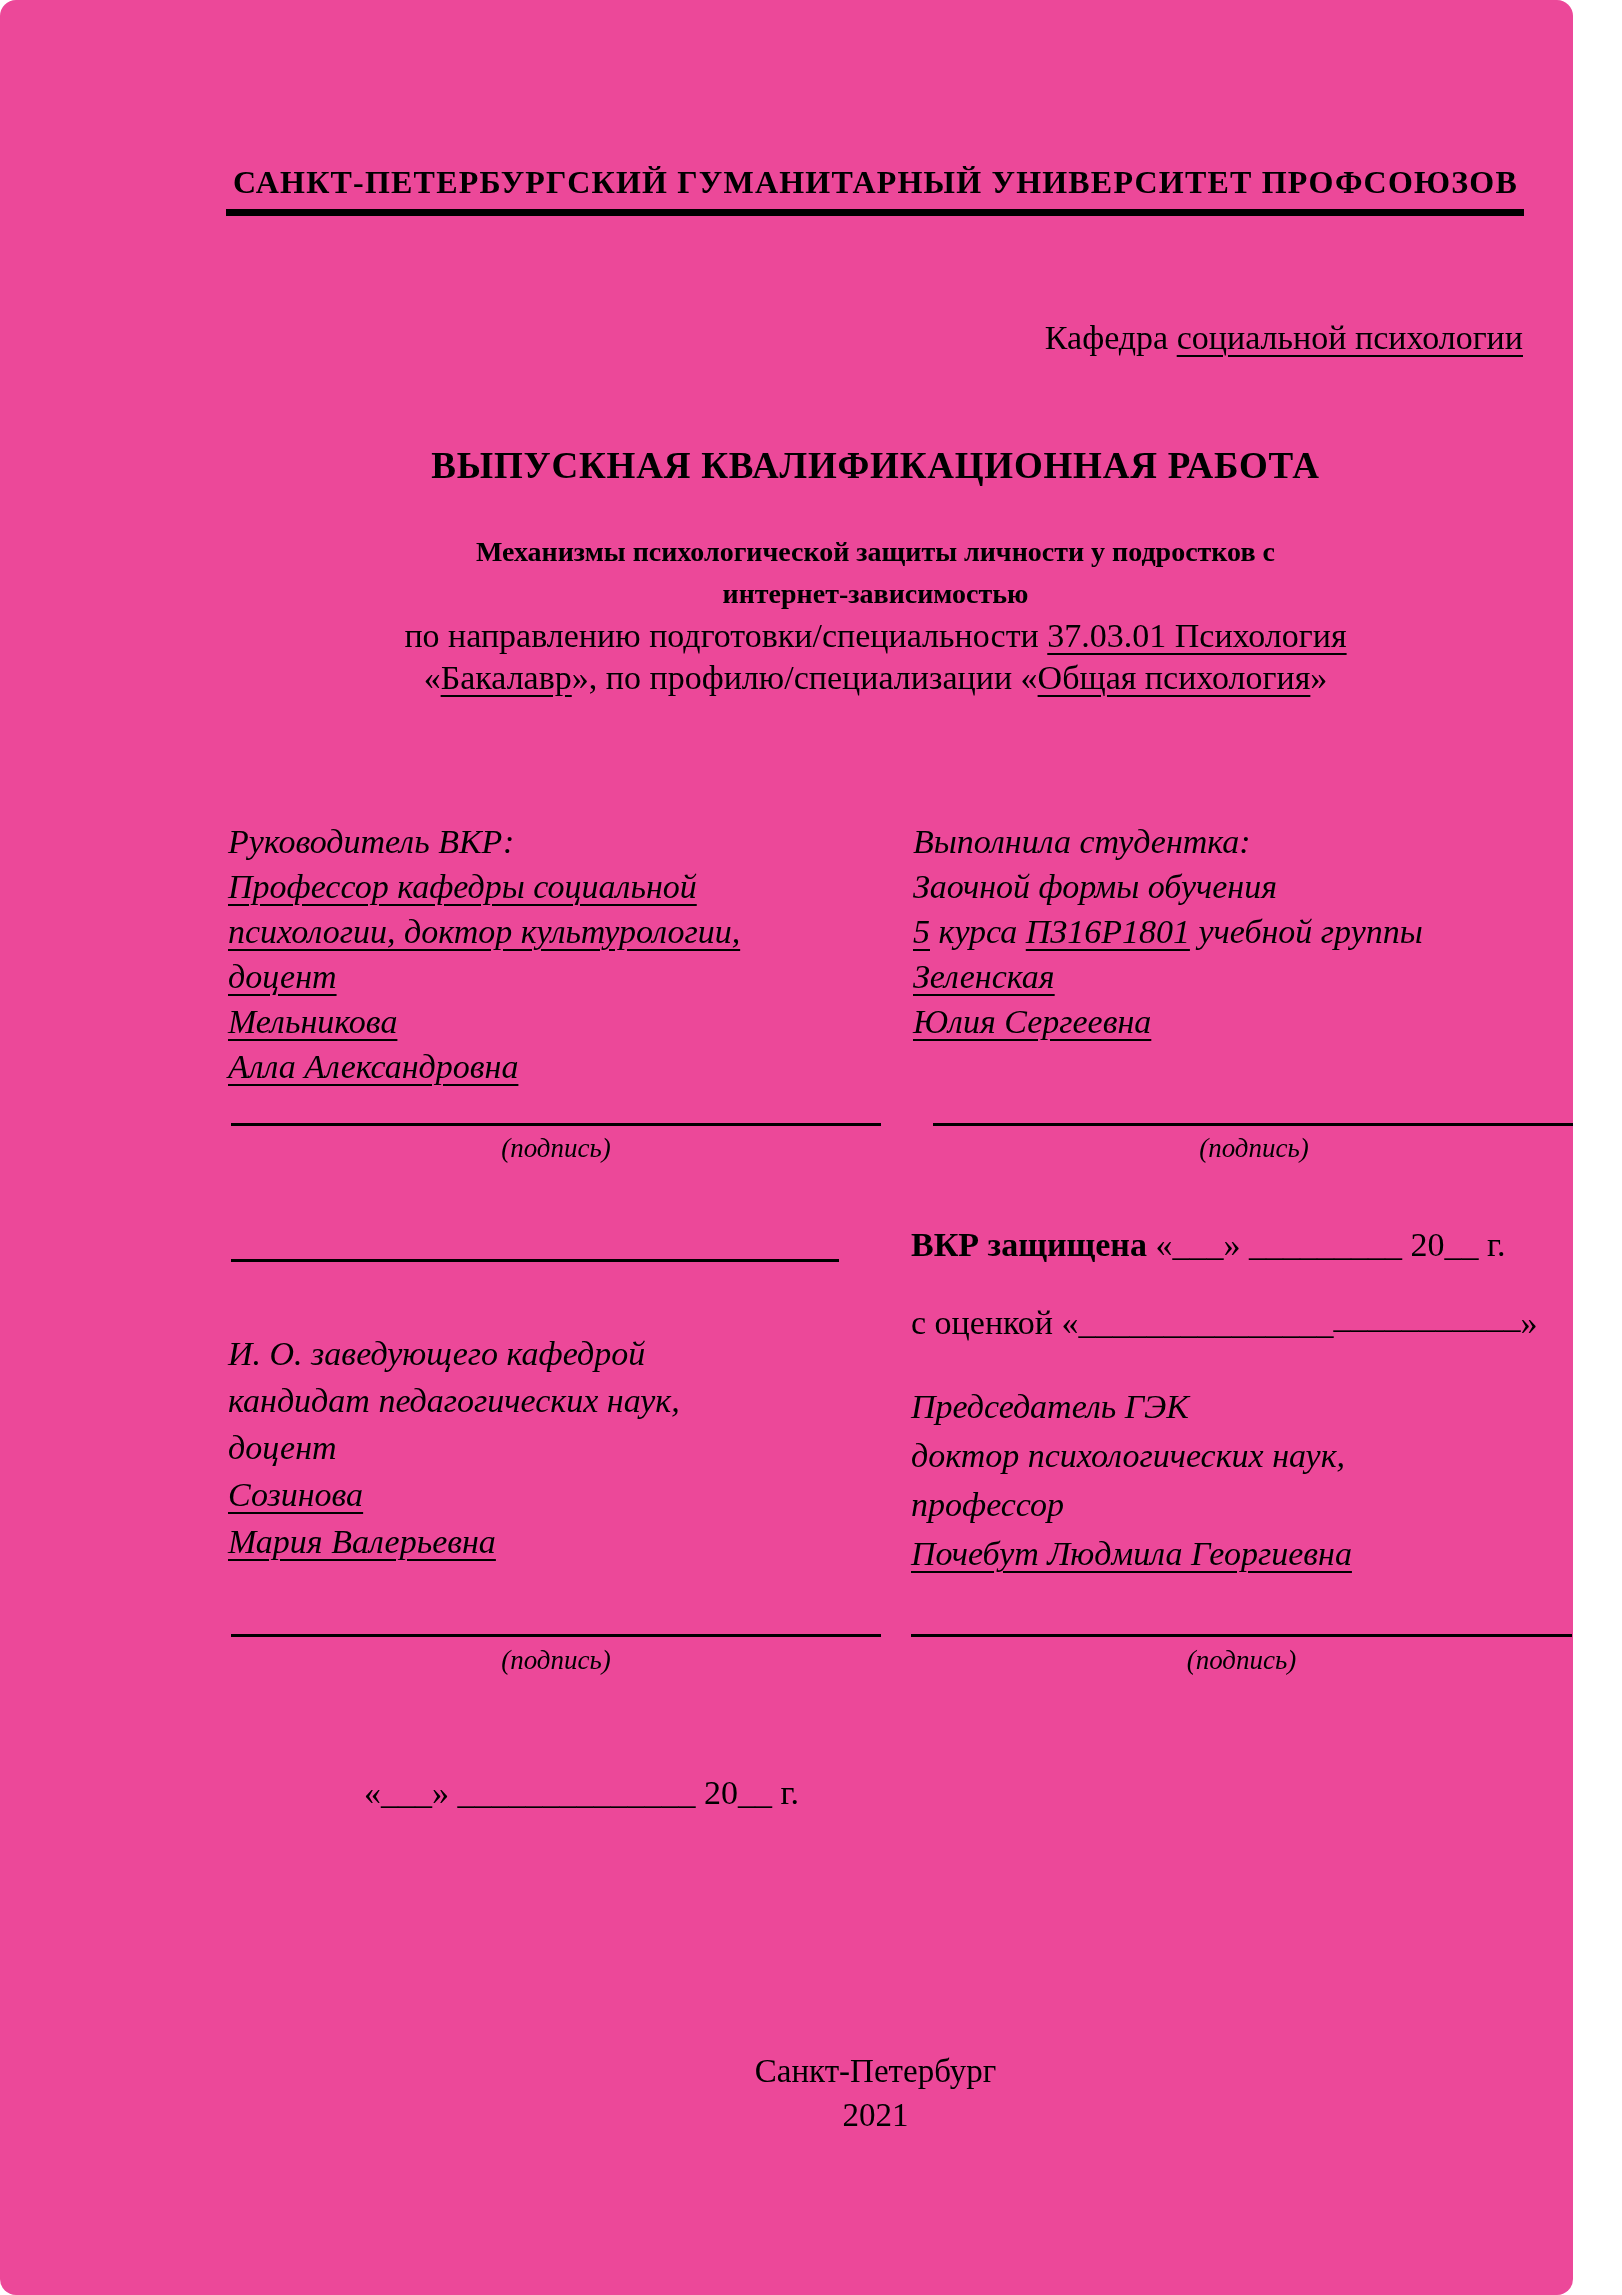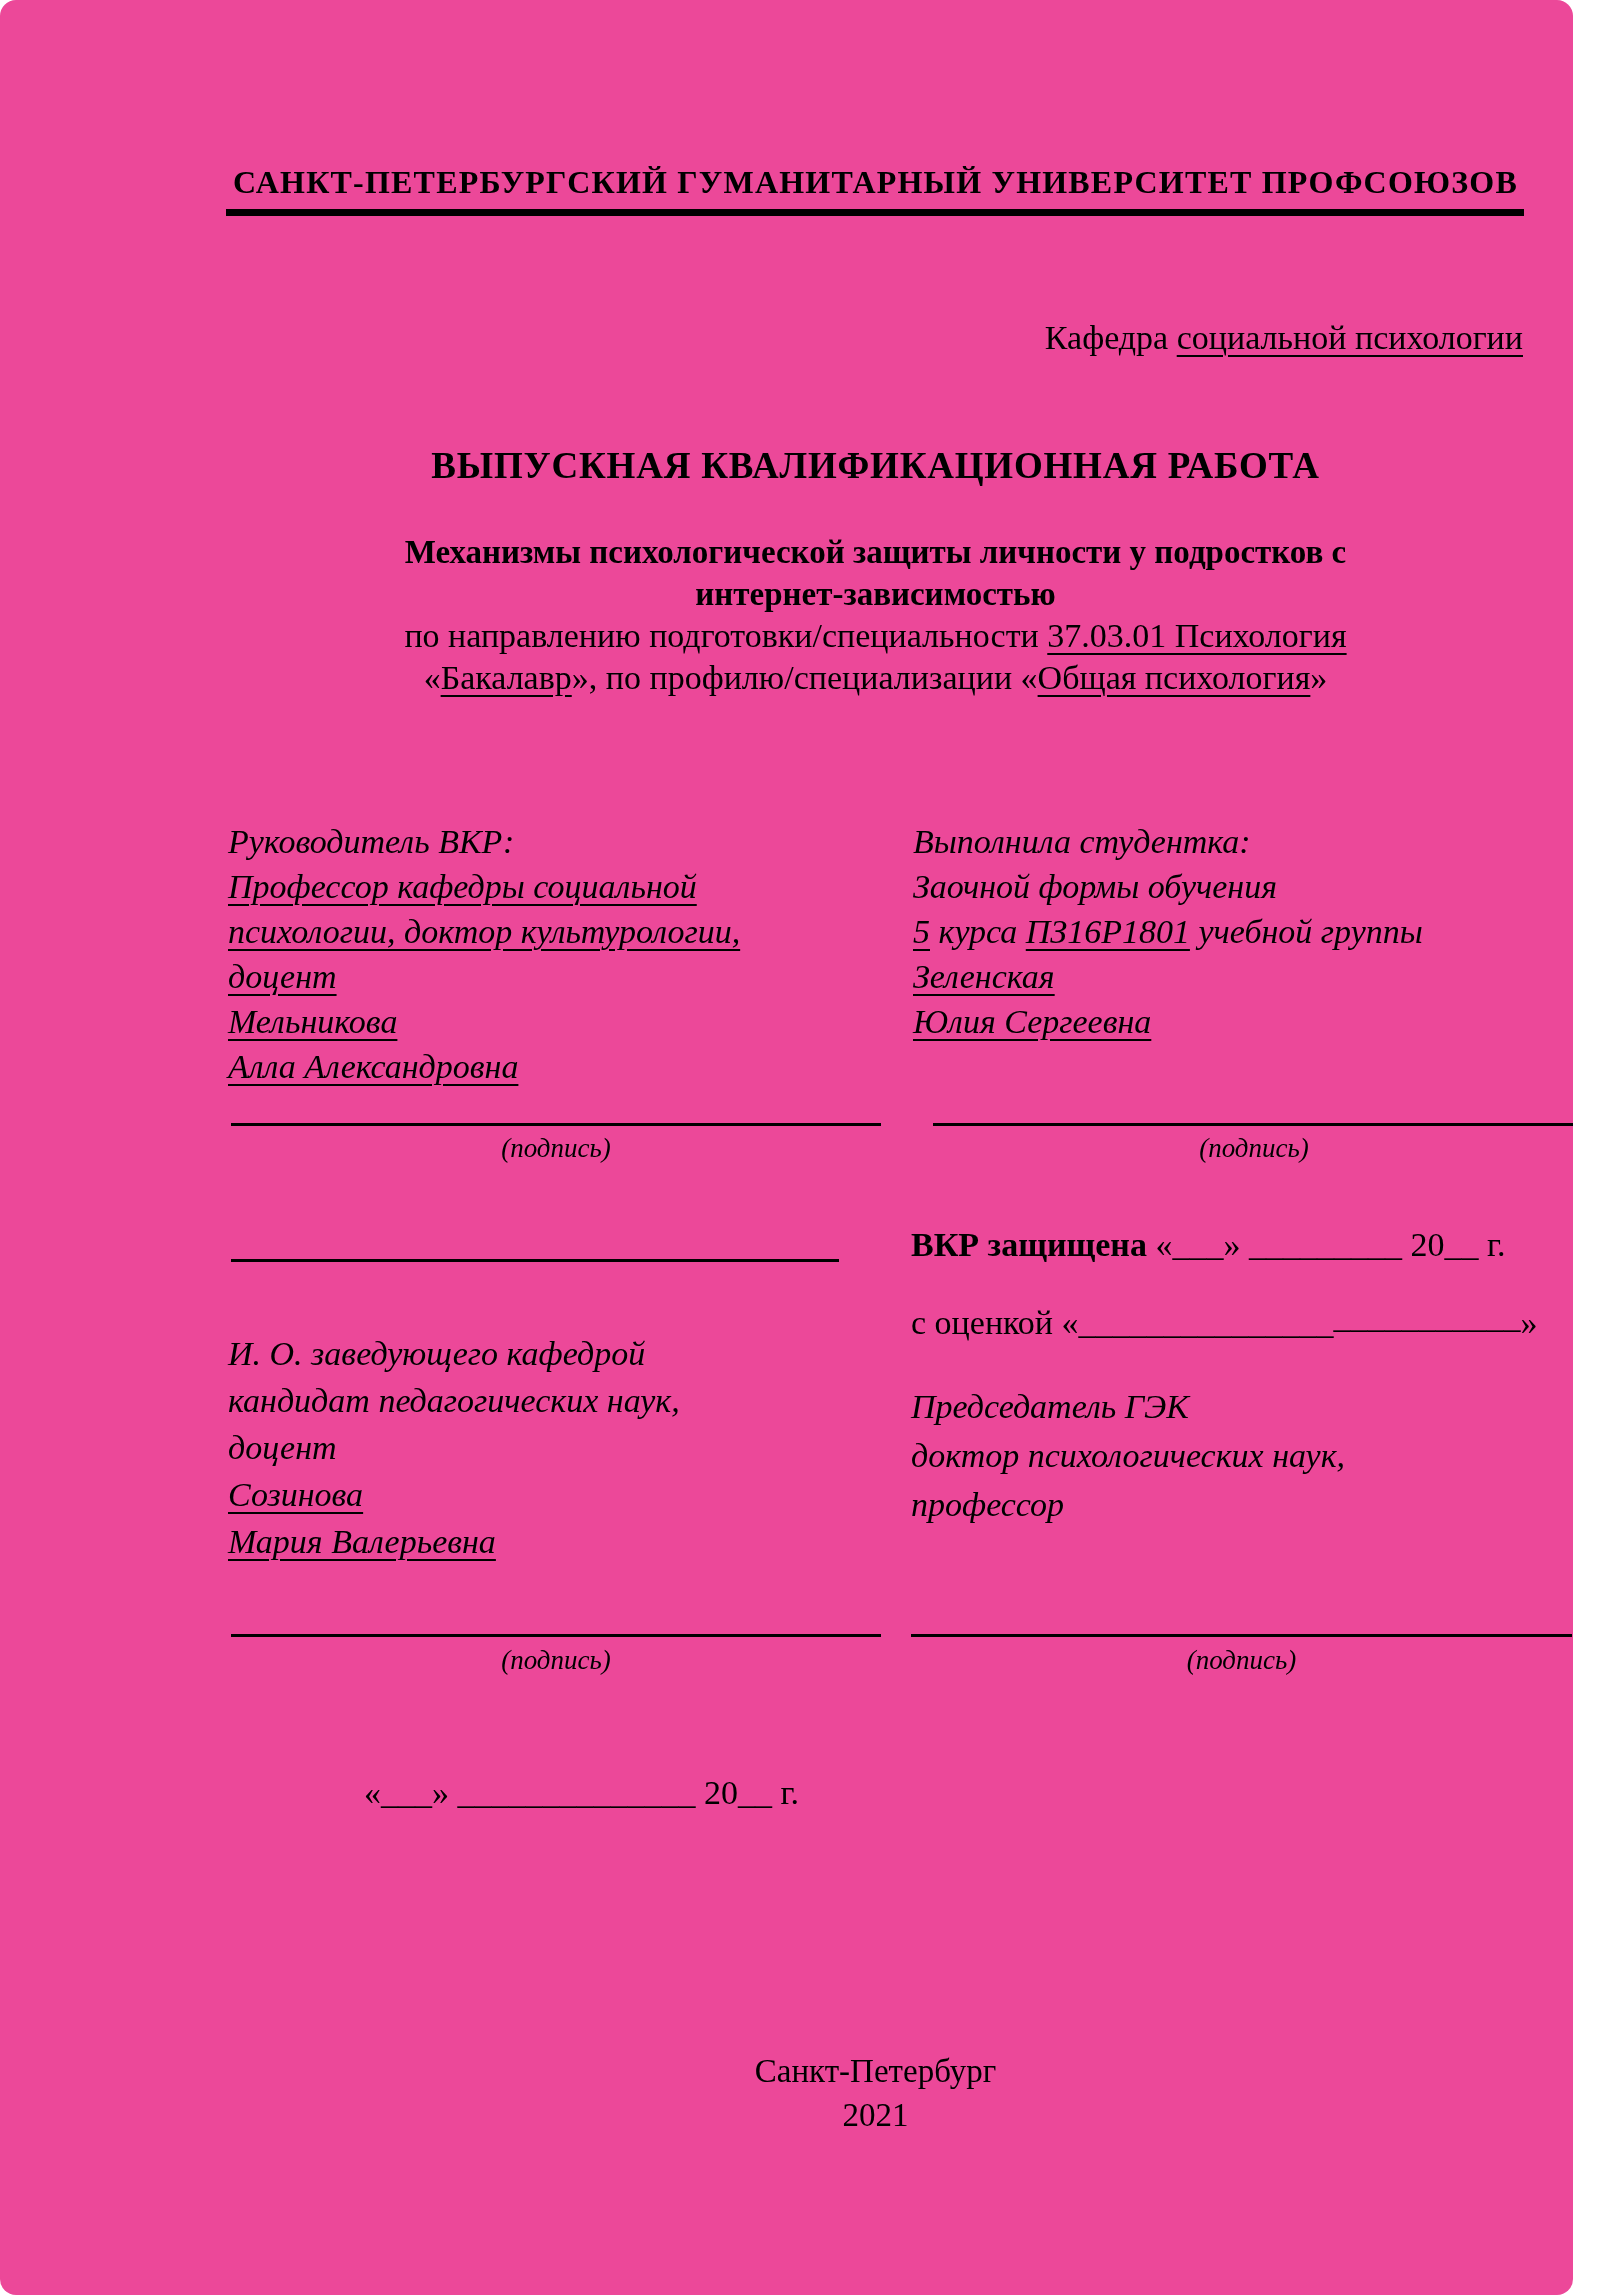--- a/index.html
+++ b/index.html
@@ -38,21 +38,21 @@
     font-style: italic;
     line-height: 33px;
     text-align: center;
   }
   #university { top: 163px; left: 228px; width: 1295px; font-size: 32px; font-weight: bold; line-height: 39px; letter-spacing: 1.2px; }
   #header-rule { top: 209px; left: 226px; width: 1298px; height: 7px; background: #000000; }
   #faculty { top: 232px; left: 228px; width: 1295px; font-size: 34px; line-height: 41px; }
   #department { top: 317px; left: 228px; width: 1295px; font-size: 34px; line-height: 41px; }
   #worktype { top: 444px; left: 228px; width: 1295px; font-size: 37px; font-weight: bold; line-height: 44px; letter-spacing: 0.8px; }
   #titleblock { top: 531px; left: 228px; width: 1295px; line-height: 42px; }
-  #titleblock .t1 { font-size: 33px; font-weight: bold; }
+  #titleblock .t1 { font-size: 28px; font-weight: bold; }
   #titleblock .t2 { font-size: 34px; }
   .col { position: absolute; font-size: 34px; line-height: 45px; font-style: italic; }
   #sup-block { top: 819px; left: 228px; width: 675px; }
   #stu-block { top: 819px; left: 913px; width: 659px; }
   #sig-l1 { top: 1123px; left: 231px; width: 650px; }
   #sig-r1 { top: 1123px; left: 933px; width: 642px; }
   #cap-l1 { top: 1132px; left: 231px; width: 650px; }
   #cap-r1 { top: 1132px; left: 933px; width: 642px; }
   #sig-l2 { top: 1259px; left: 231px; width: 608px; }
   #adm-caption { top: 1270px; left: 229px; width: 675px; font-size: 29px; line-height: 36px; font-style: italic; }
@@ -122,20 +122,21 @@
   </div>
 
   <div id="def-line1" class="abs nowrap"><span class="b">ВКР защищена</span> <span>«___» _________ 20__ г.</span></div>
 
   <div id="def-line2" class="abs nowrap"><span>с оценкой «</span><span>_______________</span><span class="raise">___________</span><span>»</span></div>
 
   <div id="chair-block" class="col">
     <div>Председатель ГЭК</div>
     <div>доктор психологических наук,</div>
     <div>профессор</div>
+    <div><span class="ul">Почебут Людмила Георгиевна</span></div>
   </div>
 
   <div id="sig-l3" class="sig"></div>
   <div id="cap-l3" class="cap">(подпись)</div>
 
   <div id="sig-r2" class="sig"></div>
   <div id="cap-r2" class="cap">(подпись)</div>
 
   <div id="footer-date" class="abs nowrap">«___» ______________ 20__ г.</div>
 

